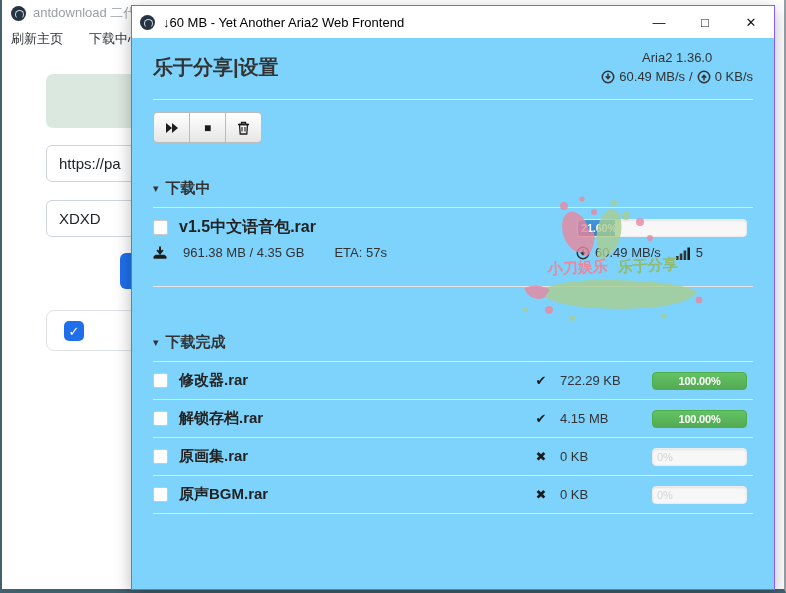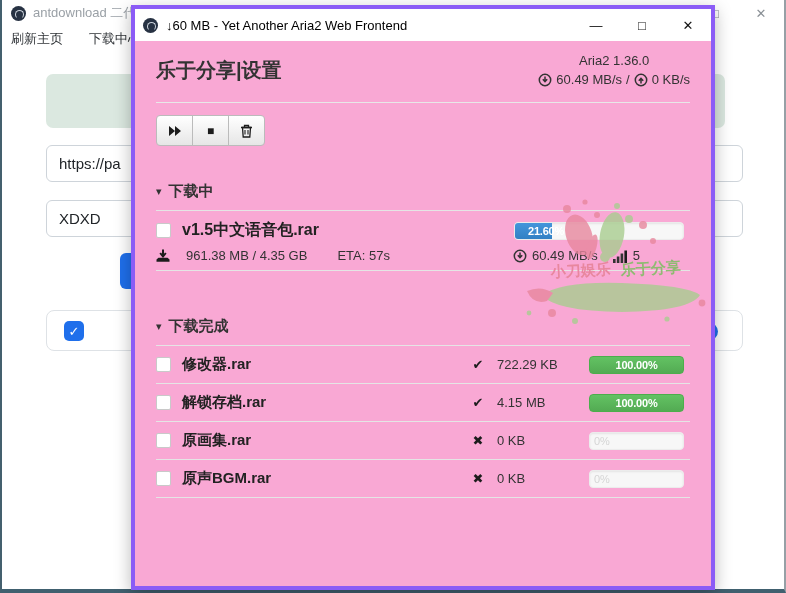--- a/index.html
+++ b/index.html
@@ -24,22 +24,22 @@
   .bg-input{position:absolute;left:44px;width:697px;height:37px;background:#fff;border:1px solid #ced4da;border-radius:6px;
     font-size:15px;color:#212529;display:flex;align-items:center;padding-left:12px;}
   .bg-input1{top:145px;} .bg-input2{top:200px;}
   .bg-button{position:absolute;left:118px;top:253px;width:120px;height:36px;background:#1f6feb;border-radius:6px;}
   .bg-card{position:absolute;left:44px;top:310px;width:697px;height:41px;background:#fff;border:1px solid #dee2e6;border-radius:8px;}
   .bg-checkbox{position:absolute;left:17px;top:10px;width:20px;height:20px;background:#1f6feb;border-radius:5px;
     color:#fff;font-size:13px;display:flex;align-items:center;justify-content:center;}
   .bg-circle{position:absolute;right:24px;top:12px;width:17px;height:17px;background:#1f6feb;border-radius:50%;}
 
   
-  .dialog{position:absolute;left:131px;top:5px;width:584px;height:585px;background:#f9a8d4;
-    border:4px solid #8b5cf6;box-shadow:0 5px 16px rgba(0,0,0,.28);}
+  .dialog{position:absolute;left:131px;top:5px;width:644px;height:585px;background:#7dd3fc;
+    border:1px solid #8b5cf6;box-shadow:0 5px 16px rgba(0,0,0,.28);}
   .dlg-titlebar{position:relative;height:32px;display:flex;align-items:center;padding-left:8px;background:#fff;}
   .dlg-title{font-size:13px;color:#000;margin-left:8px;}
   .dlg-controls{position:absolute;top:0;right:0;display:flex;}
   .dlg-btn{width:46px;height:32px;display:flex;align-items:center;justify-content:center;font-size:13px;color:#111;}
   .dlg-body{padding:10px 21px 0;}
 
   .dlg-header{display:flex;justify-content:space-between;align-items:flex-start;}
   .page-title{font-size:20px;font-weight:bold;color:#333;margin:6px 0 0;}
   .stats{text-align:center;font-size:13px;color:#333;line-height:19px;}
   .statrow{display:flex;align-items:center;justify-content:flex-end;gap:4px;}
@@ -56,28 +56,28 @@
   .stop-glyph{font-size:12px;color:#1c1c1c;line-height:1;}
 
   .section{margin-top:36px;}
   .section.second{margin-top:46px;}
   .sec-head{display:flex;align-items:center;gap:7px;font-size:15px;font-weight:bold;color:#333;}
   .chev{font-size:11px;color:#333;}
   .sec-rule{border:0;border-top:1px solid #e5e5e5;margin:9px 0 0;}
 
   .checkbox{width:15px;height:15px;border:1.5px solid #c9c9c9;border-radius:2px;background:#fff;flex:0 0 auto;}
 
-  .dl-row{padding:9px 0 7px;border-bottom:1px solid #e5e5e5;}
+  .dl-row{padding:9px 0 26px;border-bottom:1px solid #e5e5e5;}
   .dl-line1{display:flex;align-items:center;}
   .file-name{font-size:16px;font-weight:bold;color:#222;margin-left:11px;white-space:nowrap;}
   .spacer{flex:1;}
   .pbar{position:relative;width:170px;height:18px;background:#f7f7f7;border:1px solid #ececec;border-radius:4px;
     box-shadow:inset 0 1px 2px rgba(0,0,0,.08);overflow:hidden;margin-right:6px;}
   .pfill{position:absolute;left:0;top:0;bottom:0;background:linear-gradient(#4496db,#3180c4);}
-  .plabel{position:absolute;left:13px;top:0;height:100%;display:flex;align-items:center;
+  .plabel{position:absolute;left:3px;top:0;height:100%;display:flex;align-items:center;
     font-size:11px;font-weight:bold;color:#fff;letter-spacing:-0.2px;}
   .dl-line2{display:flex;align-items:center;margin-top:7px;font-size:13px;color:#333;padding-right:50px;}
   .dl-line2 .left{display:flex;align-items:center;gap:16px;}
   .eta{margin-left:14px;}
   .dl-line2 .right{margin-left:auto;display:flex;align-items:center;gap:5px;}
   .conn{display:flex;align-items:flex-end;gap:6px;margin-left:10px;}
 
   .done-row{display:flex;align-items:center;height:38px;border-bottom:1px solid #e5e5e5;}
   .done-row .file-name{font-size:15px;}
   .status{width:22px;text-align:center;font-size:13px;font-weight:bold;color:#1c1c1c;margin-left:4px;}

